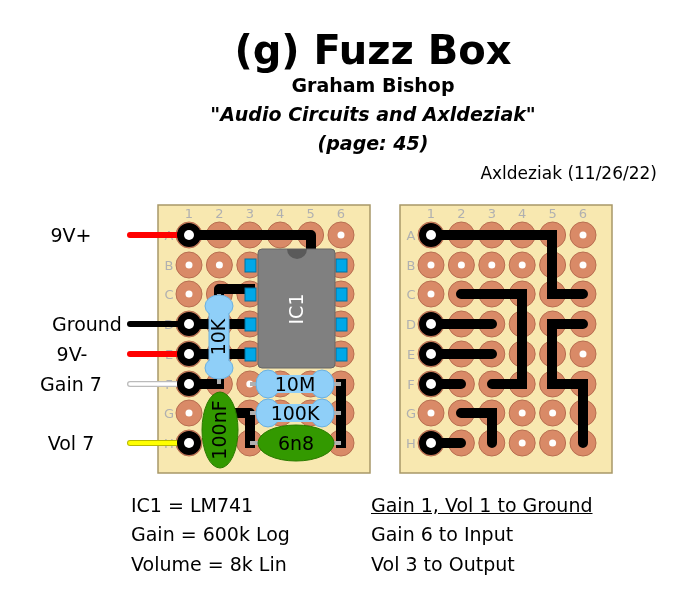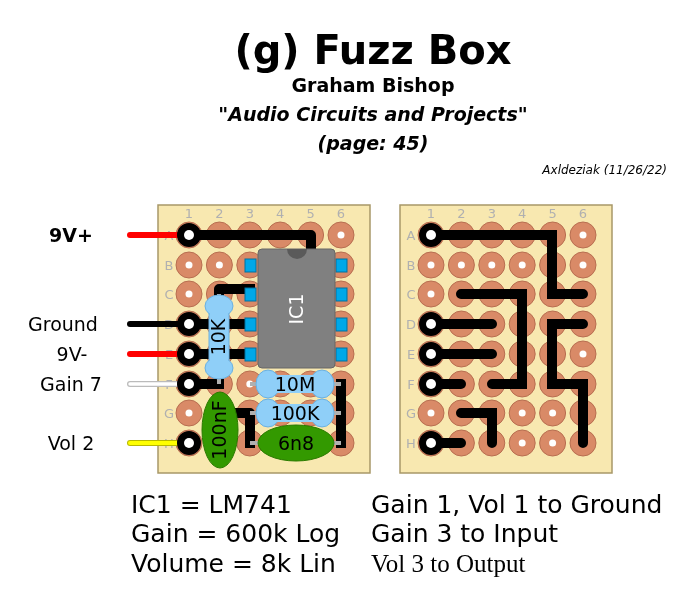--- a/index.html
+++ b/index.html
@@ -3,39 +3,39 @@
   <meta charset="utf-8">
   <style>
     html, body { margin: 0; padding: 0; background: #ffffff; }
     body { width: 698px; height: 612px; position: relative; overflow: hidden; font-family: "DejaVu Sans", sans-serif; color: #000; }
     .title { position: absolute; left: 0; width: 698px; text-align: center; font-weight: bold; }
     #t1 { top: 26px; font-size: 40px; line-height: 48px; left: 24px; }
     #t2 { top: 74px; font-size: 19px; line-height: 22px; left: 24px; }
     #t3 { top: 102px; font-size: 19px; line-height: 24px; left: 24px; }
     #t3 i { font-style: italic; }
     #t4 { top: 131px; font-size: 19px; line-height: 24px; font-style: italic; left: 24px; }
-    #author { position: absolute; top: 163px; right: 31px; font-size: 12px; font-style: italic; }
+    #author { position: absolute; top: 163px; right: 41px; font-size: 17px; }
     .wire-label { position: absolute; font-size: 19px; width: 110px; text-align: center; }
-    .note { position: absolute; font-size: 25px; line-height: 22px; }
+    .note { position: absolute; font-size: 19px; line-height: 22px; }
     svg { position: absolute; left: 0; top: 0; }
   </style>
 </head>
 <body>
 
 <div class="title" id="t1">(g) Fuzz Box</div>
 <div class="title" id="t2">Graham Bishop</div>
-<div class="title" id="t3"><span>"</span><i>Audio Circuits and Projects</i><span>"</span></div>
+<div class="title" id="t3"><span>"</span><i>Audio Circuits and Axldeziak</i><span>"</span></div>
 <div class="title" id="t4">(page: 45)</div>
 <div id="author">Axldeziak (11/26/22)</div>
 
-<div class="wire-label" style="left:16px;top:224px;font-weight:bold;">9V+</div>
-<div class="wire-label" style="left:8px;top:313px;">Ground</div>
+<div class="wire-label" style="left:16px;top:224px;">9V+</div>
+<div class="wire-label" style="left:32px;top:313px;">Ground</div>
 <div class="wire-label" style="left:17px;top:343px;">9V-</div>
 <div class="wire-label" style="left:16px;top:373px;">Gain 7</div>
-<div class="wire-label" style="left:16px;top:432px;">Vol 2</div>
+<div class="wire-label" style="left:16px;top:432px;">Vol 7</div>
 
 <svg width="698" height="612" viewBox="0 0 698 612">
 
   <g id="leftBoard">
     <rect x="158" y="205" width="212" height="268" fill="#f8e8b0" stroke="#a89868" stroke-width="1.5"></rect>
     <g id="leftColLabels">
         <text x="189" y="218" font-size="13" fill="#b0b0b0" text-anchor="middle" font-family="DejaVu Sans, sans-serif">1</text>
         <text x="219.4" y="218" font-size="13" fill="#b0b0b0" text-anchor="middle" font-family="DejaVu Sans, sans-serif">2</text>
         <text x="249.8" y="218" font-size="13" fill="#b0b0b0" text-anchor="middle" font-family="DejaVu Sans, sans-serif">3</text>
         <text x="280.2" y="218" font-size="13" fill="#b0b0b0" text-anchor="middle" font-family="DejaVu Sans, sans-serif">4</text>
@@ -372,15 +372,15 @@
         <circle cx="431" cy="384" r="5" fill="#ffffff"></circle>
         <circle cx="431" cy="443" r="12" fill="#000000"></circle>
         <circle cx="431" cy="443" r="5" fill="#ffffff"></circle>
       </g>
   </g>
 </svg>
 
 <div class="note" style="left:131px;top:494px;">IC1 = LM741</div>
 <div class="note" style="left:131px;top:523px;">Gain = 600k Log</div>
 <div class="note" style="left:131px;top:553px;">Volume = 8k Lin</div>
-<div class="note" style="left:371px;top:494px;">Gain 1, Vol 1 to Ground</div>
-<div class="note" style="left:371px;top:523px;">Gain 3 to Input</div>
-<div class="note" style="left:371px;top:553px;font-family:Liberation Serif, serif;">Vol 3 to Output</div>
+<div class="note" style="left:371px;top:494px;text-decoration:underline;">Gain 1, Vol 1 to Ground</div>
+<div class="note" style="left:371px;top:523px;">Gain 6 to Input</div>
+<div class="note" style="left:371px;top:553px;">Vol 3 to Output</div>
 
 </body></html>

